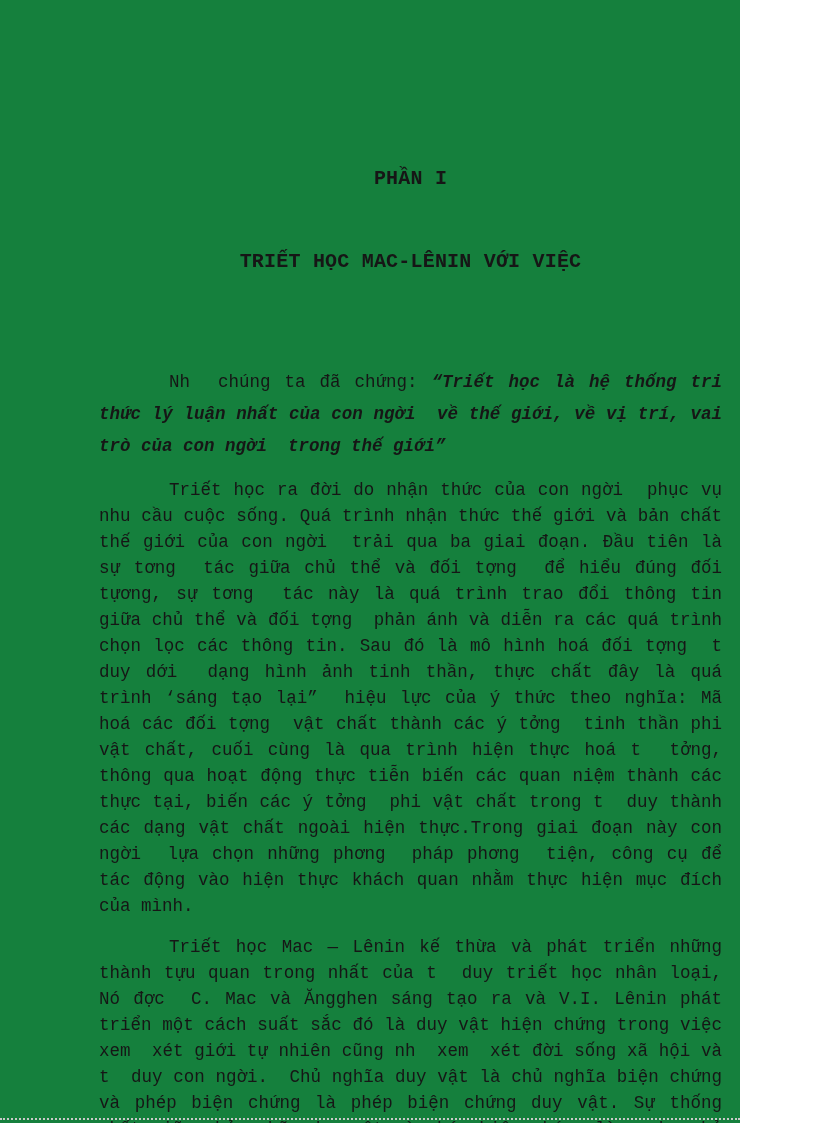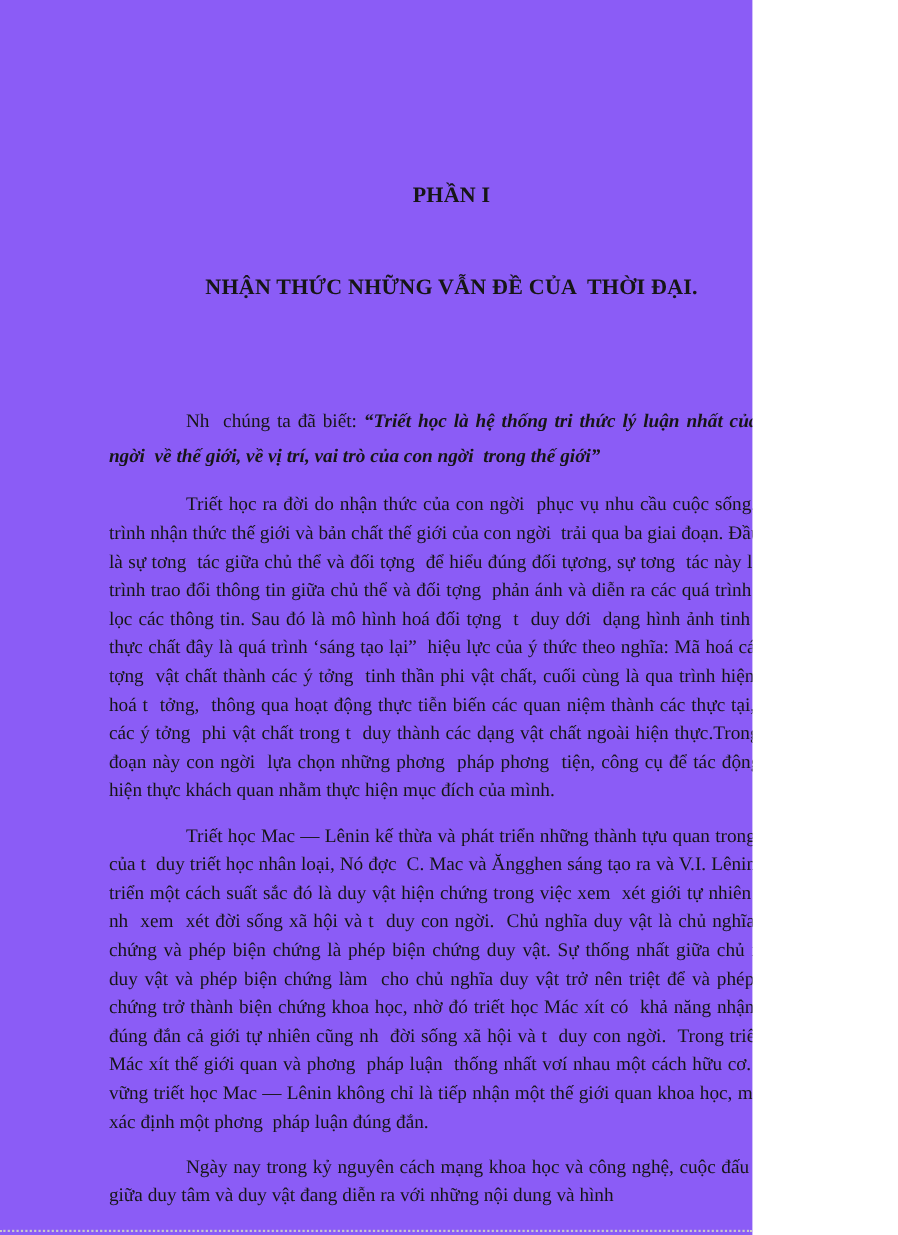--- a/index.html
+++ b/index.html
@@ -2,24 +2,24 @@
 <html><head>
 <meta charset="utf-8">
 <style>
   html, body {
     margin: 0;
     padding: 0;
     background: #ffffff;
   }
   .page {
     position: relative;
-    width: 684px;
+    width: 740px;
     height: 1123px;
-    background: #8b5cf6;
-    font-family: Liberation Serif, serif;
+    background: #15803d;
+    font-family: Liberation Mono, monospace;
     color: #161616;
     overflow: hidden;
   }
   .content {
     position: absolute;
     left: 99px;
     top: 0;
     width: 623px;
   }
   .doc-title {
@@ -59,24 +59,24 @@
   }
 </style>
 </head>
 <body>
 
 <div class="page">
   <div class="content">
 
     <div class="doc-title">
       <div>PHẦN I</div>
-      <div>NHẬN THỨC NHỮNG VẪN ĐỀ CỦA  THỜI ĐẠI.</div>
+      <div>TRIẾT HỌC MAC-LÊNIN VỚI VIỆC</div>
     </div>
 
-    <div class="para para-intro"><span>Nh  chúng ta đã biết: </span><span class="quote">“Triết học là hệ thống tri thức lý luận nhất của con ngời  về thế giới, về vị trí, vai trò của con ngời  trong thế giới”</span></div>
+    <div class="para para-intro"><span>Nh  chúng ta đã chứng: </span><span class="quote">“Triết học là hệ thống tri thức lý luận nhất của con ngời  về thế giới, về vị trí, vai trò của con ngời  trong thế giới”</span></div>
 
     <div class="para para-body">Triết học ra đời do nhận thức của con ngời  phục vụ nhu cầu cuộc sống. Quá trình nhận thức thế giới và bản chất thế giới của con ngời  trải qua ba giai đoạn. Đầu tiên là sự tơng  tác giữa chủ thể và đối tợng  để hiểu đúng đối tựơng, sự tơng  tác này là quá trình trao đổi thông tin giữa chủ thể và đối tợng  phản ánh và diễn ra các quá trình chọn lọc các thông tin. Sau đó là mô hình hoá đối tợng  t  duy dới  dạng hình ảnh tinh thần, thực chất đây là quá trình ‘sáng tạo lại”  hiệu lực của ý thức theo nghĩa: Mã hoá các đối tợng  vật chất thành các ý tởng  tinh thần phi vật chất, cuối cùng là qua trình hiện thực hoá t  tởng,  thông qua hoạt động thực tiễn biến các quan niệm thành các thực tại, biến các ý tởng  phi vật chất trong t  duy thành các dạng vật chất ngoài hiện thực.Trong giai đoạn này con ngời  lựa chọn những phơng  pháp phơng  tiện, công cụ để tác động vào hiện thực khách quan nhằm thực hiện mục đích của mình.</div>
 
     <div class="para para-body">Triết học Mac — Lênin kế thừa và phát triển những thành tựu quan trong nhất của t  duy triết học nhân loại, Nó đợc  C. Mac và Ăngghen sáng tạo ra và V.I. Lênin phát triển một cách suất sắc đó là duy vật hiện chứng trong việc xem  xét giới tự nhiên cũng nh  xem  xét đời sống xã hội và t  duy con ngời.  Chủ nghĩa duy vật là chủ nghĩa biện chứng và phép biện chứng là phép biện chứng duy vật. Sự thống nhất giữa chủ nghĩa duy vật và phép biện chứng làm  cho chủ nghĩa duy vật trở nên triệt để và phép biện chứng trở thành biện chứng khoa học, nhờ đó triết học Mác xít có  khả năng nhận thức đúng đắn cả giới tự nhiên cũng nh  đời sống xã hội và t  duy con ngời.  Trong triết học Mác xít thế giới quan và phơng  pháp luận  thống nhất vơí nhau một cách hữu cơ. Nắm vững triết học Mac — Lênin không chỉ là tiếp nhận một thế giới quan khoa học, mà còn xác định một phơng  pháp luận đúng đắn.</div>
 
     <div class="para para-body">Ngày nay trong kỷ nguyên cách mạng khoa học và công nghệ, cuộc đấu tranh giữa duy tâm và duy vật đang diễn ra với những nội dung và hình</div>
 
   </div>
 
   <div class="bottom-dotted-line"></div>

